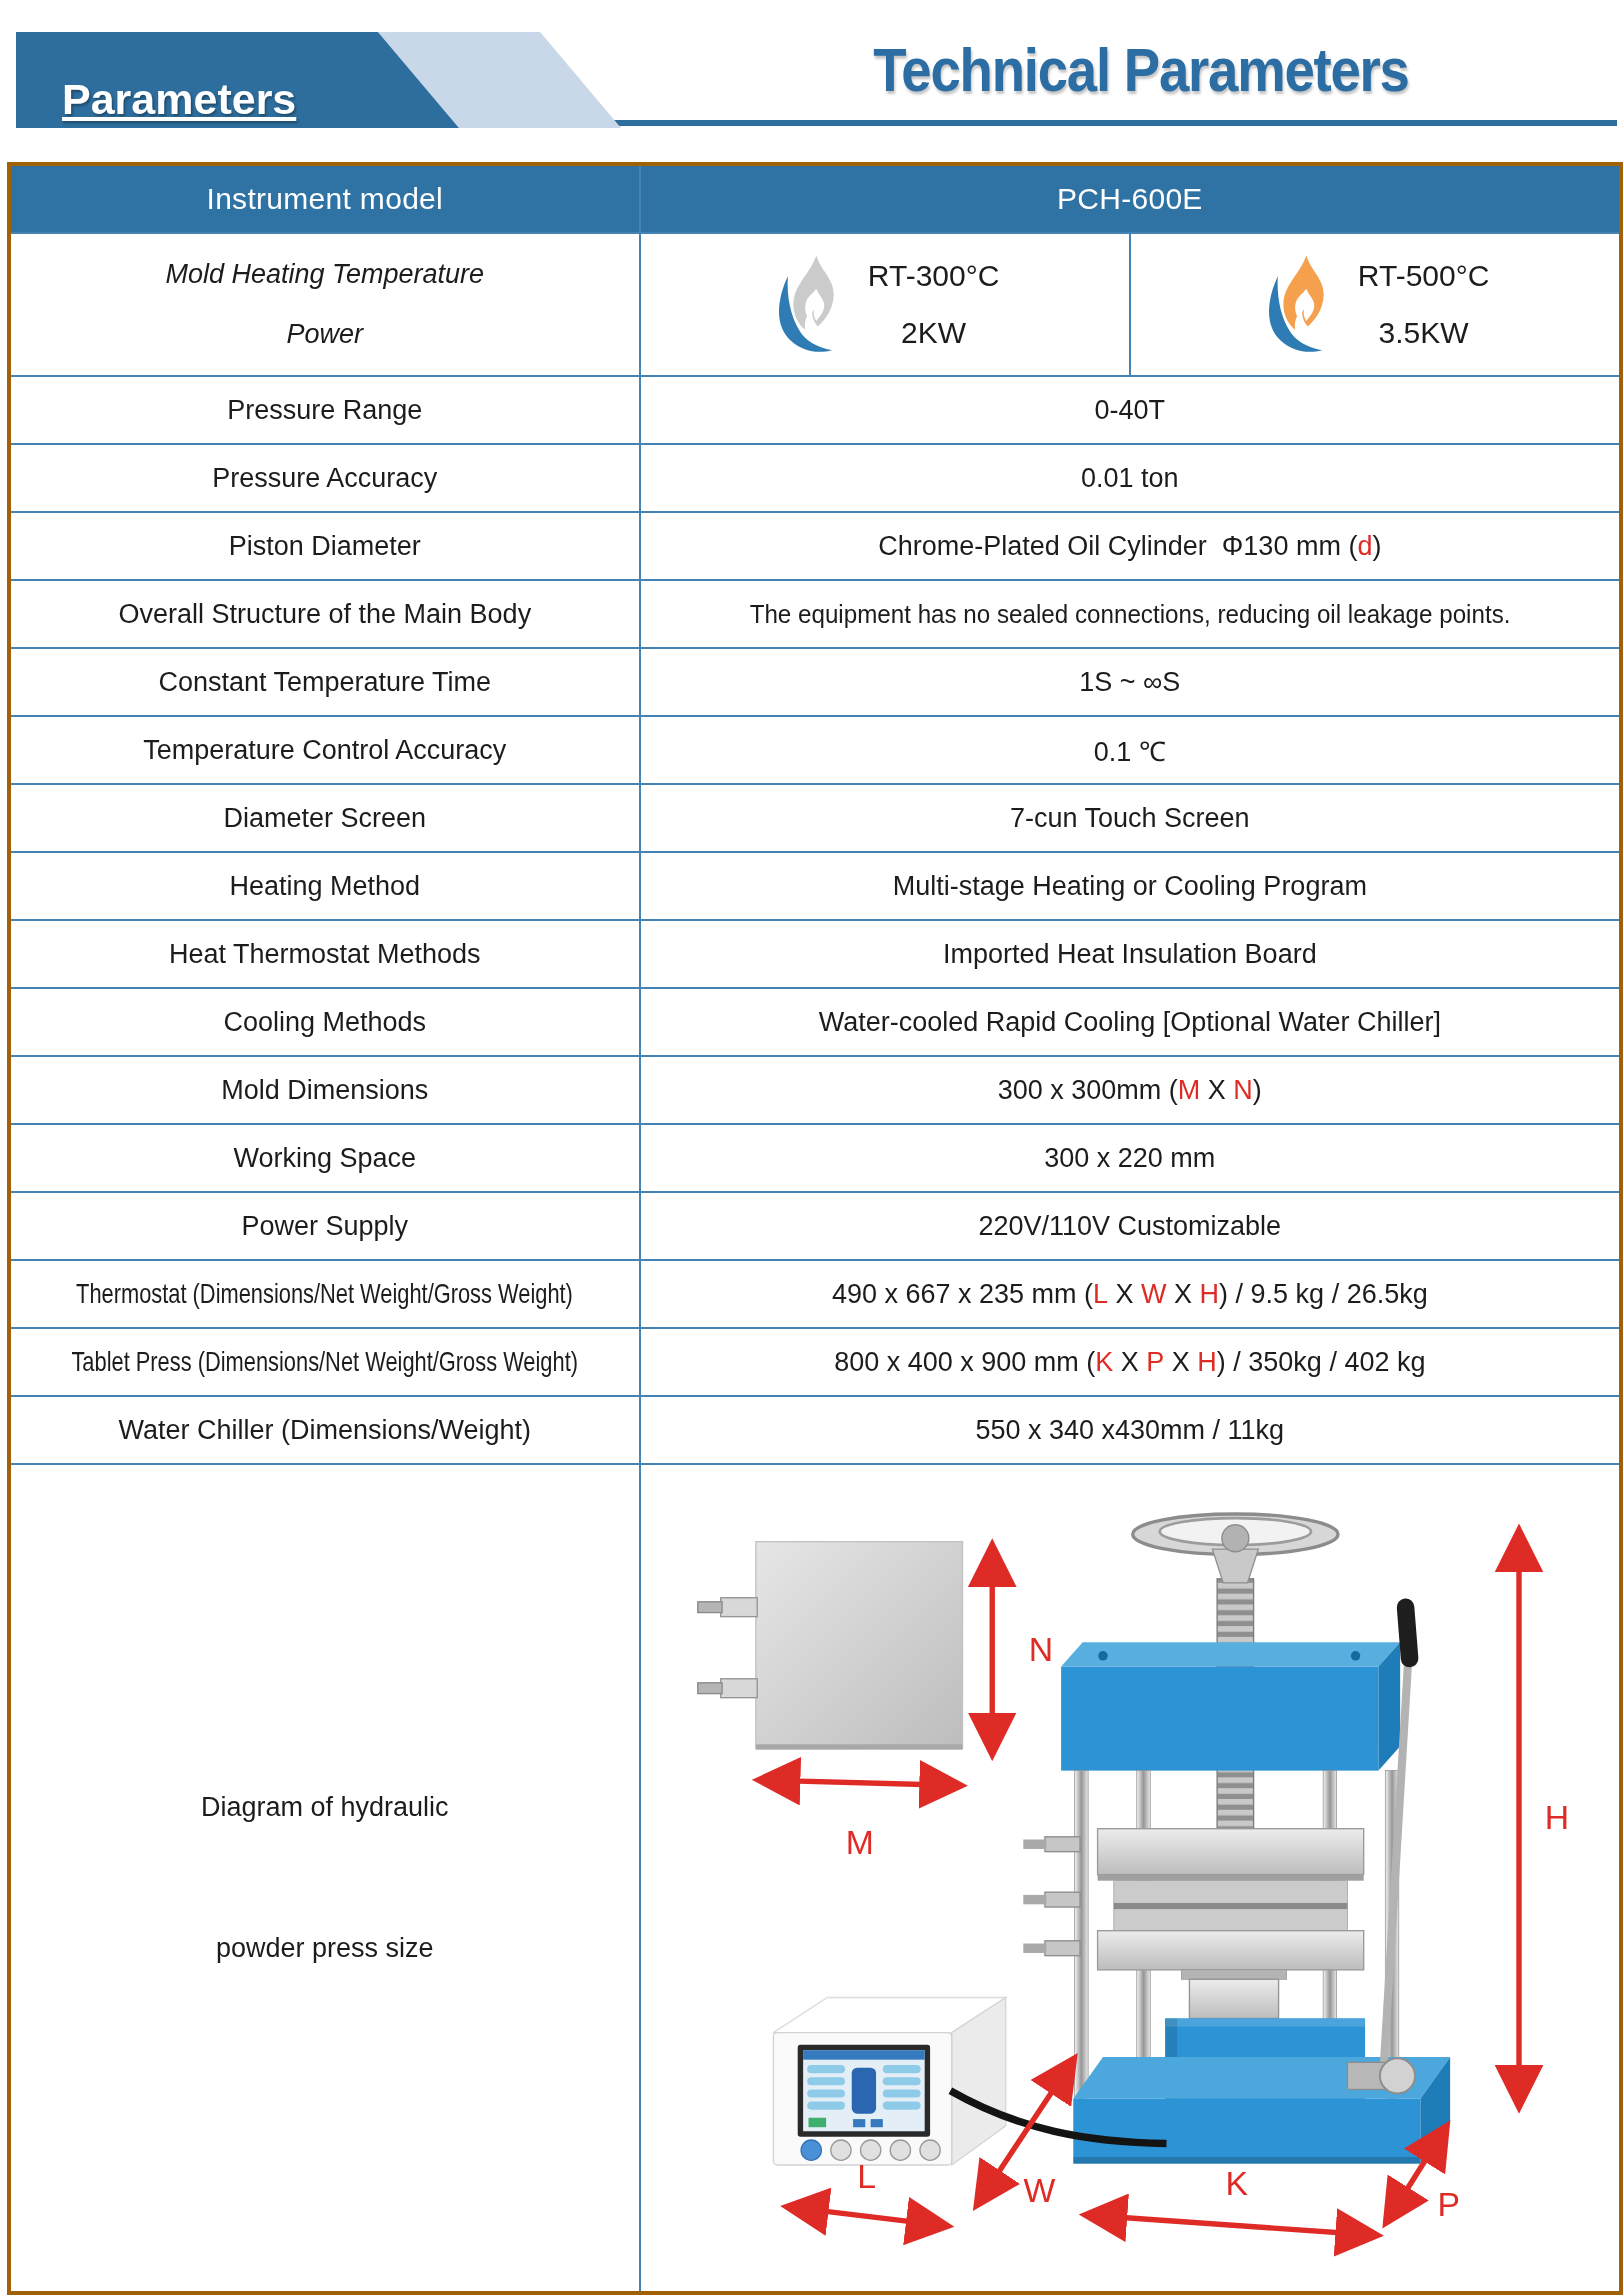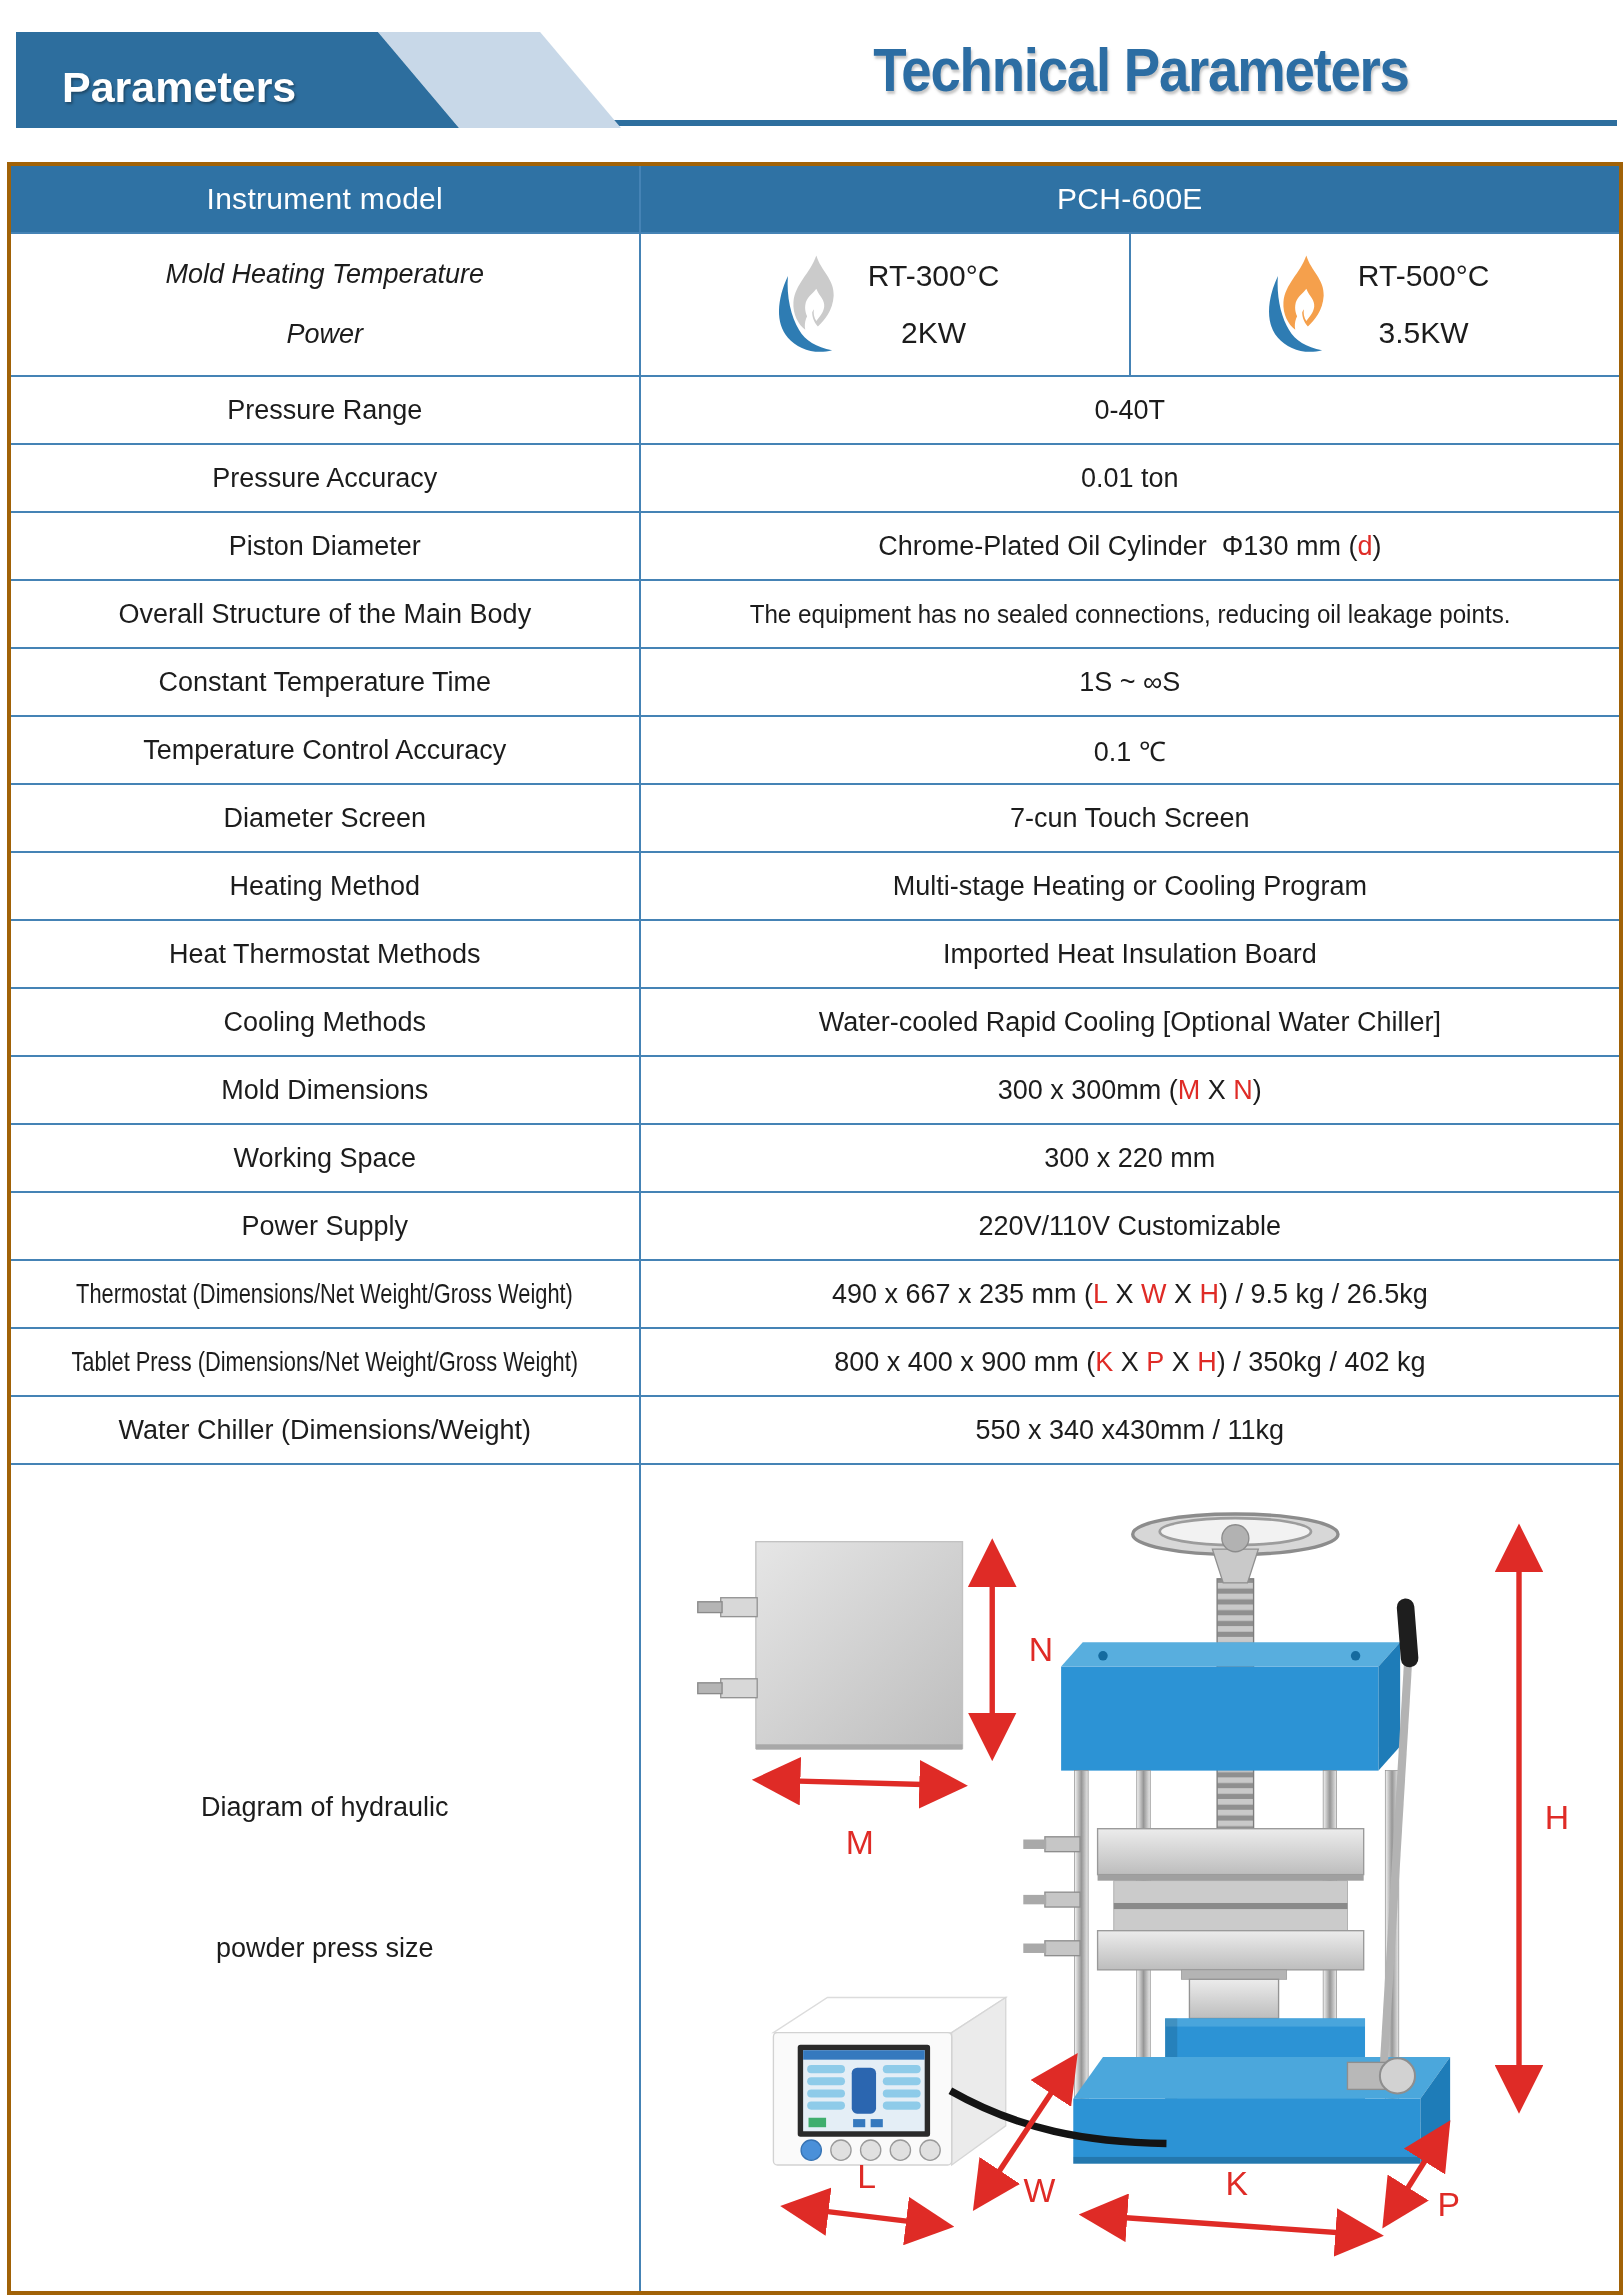--- a/index.html
+++ b/index.html
@@ -4,22 +4,22 @@
 <style>
   html,body{margin:0;padding:0;background:#ffffff;}
   body{width:1623px;height:2295px;position:relative;font-family:"Liberation Sans",sans-serif;color:#1c1c1c;}
 
   
   .rule{position:absolute;left:473px;top:120px;width:1144px;height:6px;background:#2D6E9E;z-index:0;}
   .banner-light{position:absolute;left:378px;top:32px;width:243px;height:96px;background:#C8D8E8;
     clip-path:polygon(0 0,66.7% 0,100% 100%,33.4% 100%);z-index:1;filter:drop-shadow(1.4px 2.7px 2px rgba(0,0,0,.18));}
   .banner-blue{position:absolute;left:16px;top:32px;width:443px;height:96px;background:#2D6E9E;
     clip-path:polygon(0 0,81.7% 0,100% 100%,0 100%);z-index:2;filter:drop-shadow(2px 3.4px 3.4px rgba(0,0,0,.30));}
-  .banner-text{position:absolute;left:62px;top:32px;height:111px;display:flex;align-items:center;z-index:3;
-    font-size:43px;font-weight:700;color:#ffffff;letter-spacing:0px;text-shadow:1.4px 2px 2.7px rgba(0,0,0,.35);}
+  .banner-text{position:absolute;left:62px;top:44px;height:111px;display:flex;align-items:center;z-index:3;
+    font-size:43px;font-weight:700;color:#ffffff;letter-spacing:0px;text-shadow:1.4px 2px 2.7px rgba(0,0,0,.35);text-decoration:underline;}
   .page-title{position:absolute;left:702px;top:34px;width:878px;text-align:center;z-index:3;
     font-size:62px;font-weight:700;color:#2C6DA3;letter-spacing:-1.4px;transform:scaleX(.88);transform-origin:center;
     text-shadow:1.4px 2.7px 2.7px rgba(90,90,90,.35);white-space:nowrap;}
 
   
   .spec-table{position:absolute;left:6.8px;top:162px;border:4px solid #a16207;display:grid;
     grid-template-columns:630px 978px;
     grid-template-rows:66px 143px repeat(16,68px) 828px;background:#fff;}
   .cell{display:flex;align-items:center;justify-content:center;text-align:center;box-sizing:border-box;
     border-top:2px solid #4583B5;overflow:hidden;}

